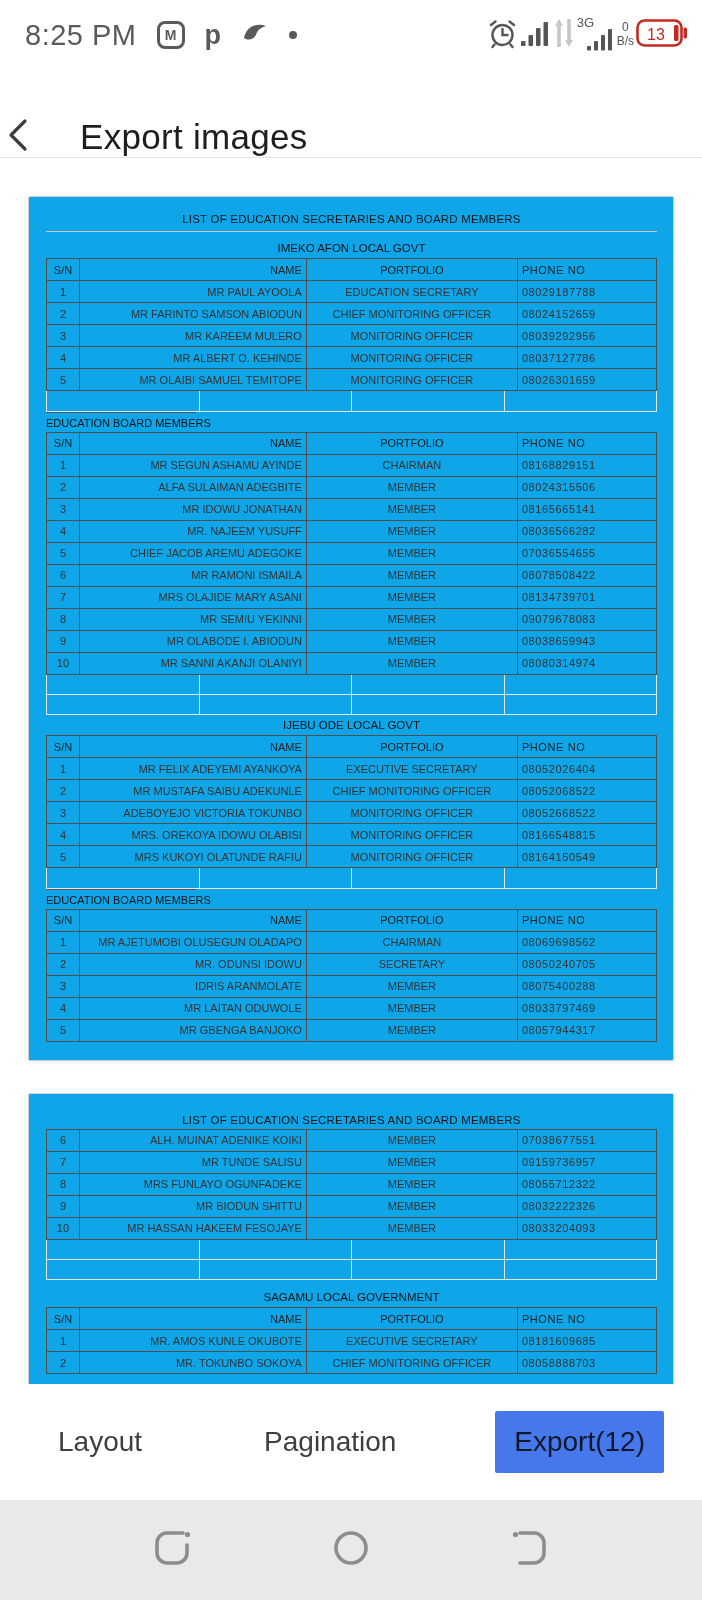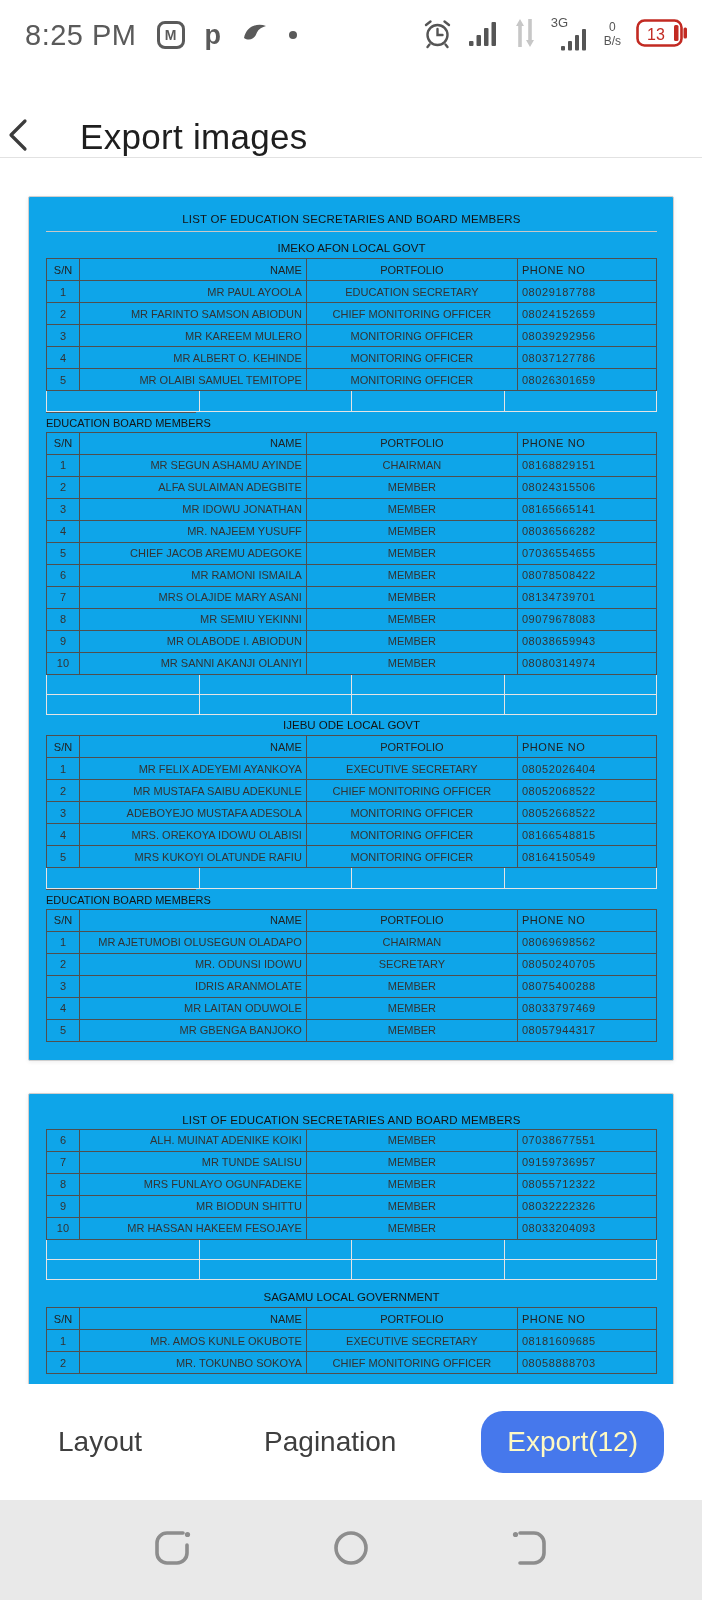--- a/index.html
+++ b/index.html
@@ -7,21 +7,21 @@
   .screen { position:relative; width:702px; height:1600px; background:#fff; overflow:hidden; margin:0 auto; }
 
   
   .status-bar { height:70px; display:flex; align-items:center; padding:0 14px 0 25px; color:#5a5a5a; }
   .sb-time { font-size:29px; letter-spacing:0.5px; }
   .sb-apps { display:flex; align-items:center; gap:20px; margin-left:20px; }
   .m-app { width:28px; height:28px; border:3px solid #5a5a5a; border-radius:8px; display:flex; align-items:center; justify-content:center; }
   .m-app span { font-size:14px; font-weight:700; color:#5a5a5a; }
   .p-app { font-size:27px; font-weight:700; color:#5a5a5a; line-height:1; }
   .notif-dot { width:8px; height:8px; border-radius:50%; background:#5a5a5a; }
-  .sb-right { margin-left:auto; display:flex; align-items:center; gap:15px; }
+  .sb-right { margin-left:auto; display:flex; align-items:center; gap:2px; }
   .net3g { position:relative; width:38px; height:36px; }
   .net3g .lbl { position:absolute; top:-2px; left:0; font-size:13px; color:#555; }
   .net3g svg { position:absolute; bottom:2px; right:0; }
   .rate { display:flex; flex-direction:column; align-items:center; font-size:12px; line-height:1.15; color:#555; }
 
   
   .app-header { height:87px; display:flex; align-items:flex-end; }
   .back-btn { width:36px; height:44px; cursor:pointer; }
   .hdr-title { font-size:35px; font-weight:400; color:#1e1e1e; margin-left:44px; letter-spacing:0.3px; }
 
@@ -48,22 +48,22 @@
   .data-table .c2 { text-align:center; }
   .data-table .c3 { text-align:left; letter-spacing:0.6px; }
   .spacer-table td { border:1px solid #e4e4e4; height:20px; }
   .spacer-table tr:first-child td { border-top:none; }
 
   
   .action-bar { position:absolute; left:0; top:1384px; width:702px; height:116px; background:#fff;
                 display:flex; align-items:center; padding:0 38px 0 58px; }
   .ab-label { font-size:28px; color:#3e3e3e; cursor:pointer; }
   .ab-label.pag { margin-left:122px; }
-  .export-btn { margin-left:auto; background:#4678ec; color:#fef9c3; border:none; border-radius:22px;
-                font-size:28px; font-family:"Liberation Sans", sans-serif; padding:15px 26px; cursor:pointer; }
+  .export-btn { margin-left:auto; background:#4678ec; color:#0f172a; border:none; border-radius:2px;
+                font-size:28px; font-family:"Liberation Sans", sans-serif; padding:15px 19px; cursor:pointer; }
 
   
   .nav-bar { position:absolute; left:0; bottom:0; width:702px; height:100px; background:#e9e9e9;
              display:flex; align-items:center; justify-content:space-between; padding:0 148px; }
   .nav-bar svg { cursor:pointer; }
 </style>
 </head>
 <body>
 
 <div class="screen">
@@ -323,21 +323,21 @@
               <td class="c3">08052026404</td>
             </tr>
             <tr>
               <td class="c0">2</td>
               <td class="c1">MR MUSTAFA SAIBU ADEKUNLE</td>
               <td class="c2">CHIEF MONITORING OFFICER</td>
               <td class="c3">08052068522</td>
             </tr>
             <tr>
               <td class="c0">3</td>
-              <td class="c1">ADEBOYEJO MUSTAFA ADESOLA</td>
+              <td class="c1">ADEBOYEJO VICTORIA TOKUNBO</td>
               <td class="c2">MONITORING OFFICER</td>
               <td class="c3">08052668522</td>
             </tr>
             <tr>
               <td class="c0">4</td>
               <td class="c1">MRS. OREKOYA IDOWU OLABISI</td>
               <td class="c2">MONITORING OFFICER</td>
               <td class="c3">08166548815</td>
             </tr>
             <tr>

